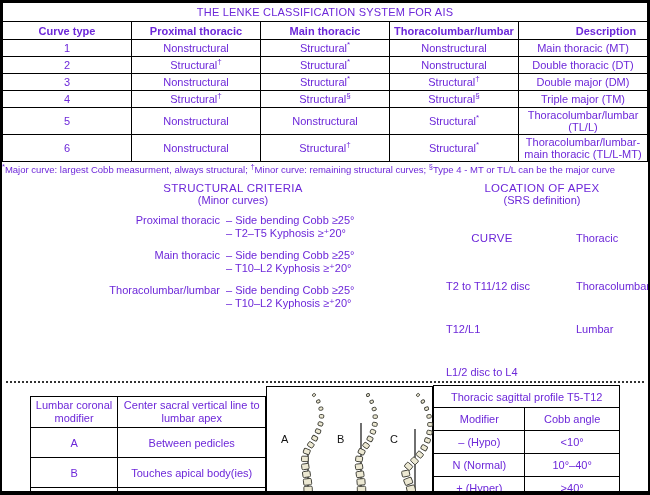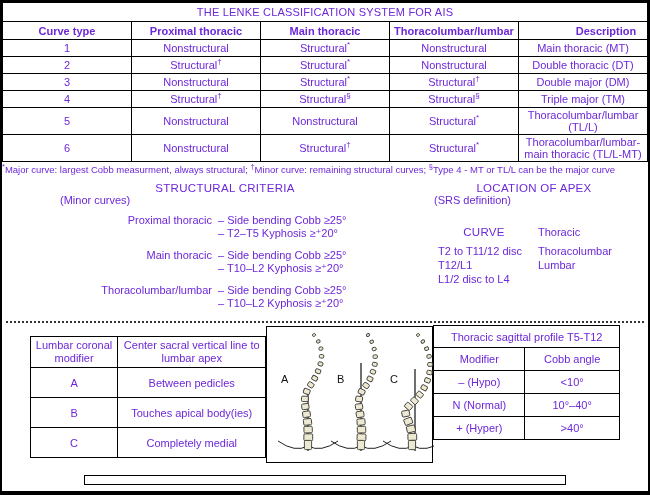--- a/index.html
+++ b/index.html
@@ -17,29 +17,29 @@
     border:1.5px solid #000;text-align:center;font-size:11px;padding:1px 2px;
   }
   table.curve-table .title-cell{height:19px;font-weight:normal;font-size:11px;letter-spacing:.2px;}
   table.curve-table thead th{height:18px;font-weight:bold;}
   table.curve-table tbody td{height:17px;}
   sup.sym{font-size:8px;line-height:0;}
   
   .footnote{font-size:9.5px;text-align:left;white-space:nowrap;}
   .footnote sup{font-size:7.5px;}
   
-  .criteria-row{display:flex;margin-top:7px;}
+  .criteria-row{display:flex;margin-top:7px;padding-left:8px;}
   .crit-block{margin-left:58px;width:330px;}
   .crit-title,.apex-title{font-size:11.5px;text-align:center;letter-spacing:.3px;}
-  .crit-sub,.apex-sub{font-size:11px;margin-bottom:8px;}
+  .crit-sub,.apex-sub{font-size:11px;text-align:center;margin-bottom:8px;}
   .crit-item{display:flex;margin-bottom:9px;}
   .crit-label{width:158px;text-align:right;font-size:11px;padding-right:6px;line-height:13px;}
   .crit-lines{font-size:11px;line-height:13px;text-align:left;}
   .apex-block{margin-left:44px;width:200px;}
-  .apex-grid{display:grid;grid-template-columns:100px 110px;margin-top:20px;row-gap:1px;}
+  .apex-grid{display:grid;grid-template-columns:100px 110px;margin-top:26px;row-gap:1px;gap:30px;}
   .apex-grid .hd{font-size:11.5px;text-align:center;margin-bottom:6px;letter-spacing:.3px;}
   .apex-grid .cell{font-size:11px;line-height:13px;text-align:left;padding-left:4px;}
   
   .dotted{border-top:2px dotted #333;margin:2px 4px 0 4px;}
   .mod-title{font-size:11.5px;text-align:center;padding-left:130px;margin-top:3px;letter-spacing:.3px;}
   .mod-row{display:flex;align-items:flex-start;padding:0 28px;margin-top:2px;justify-content:space-between;}
   table.lumbar-table{border-collapse:collapse;width:238px;margin-top:11px;}
   table.lumbar-table th,table.lumbar-table td{
     border:1.5px solid #000;font-size:11px;text-align:center;padding:2px 4px;
   }

